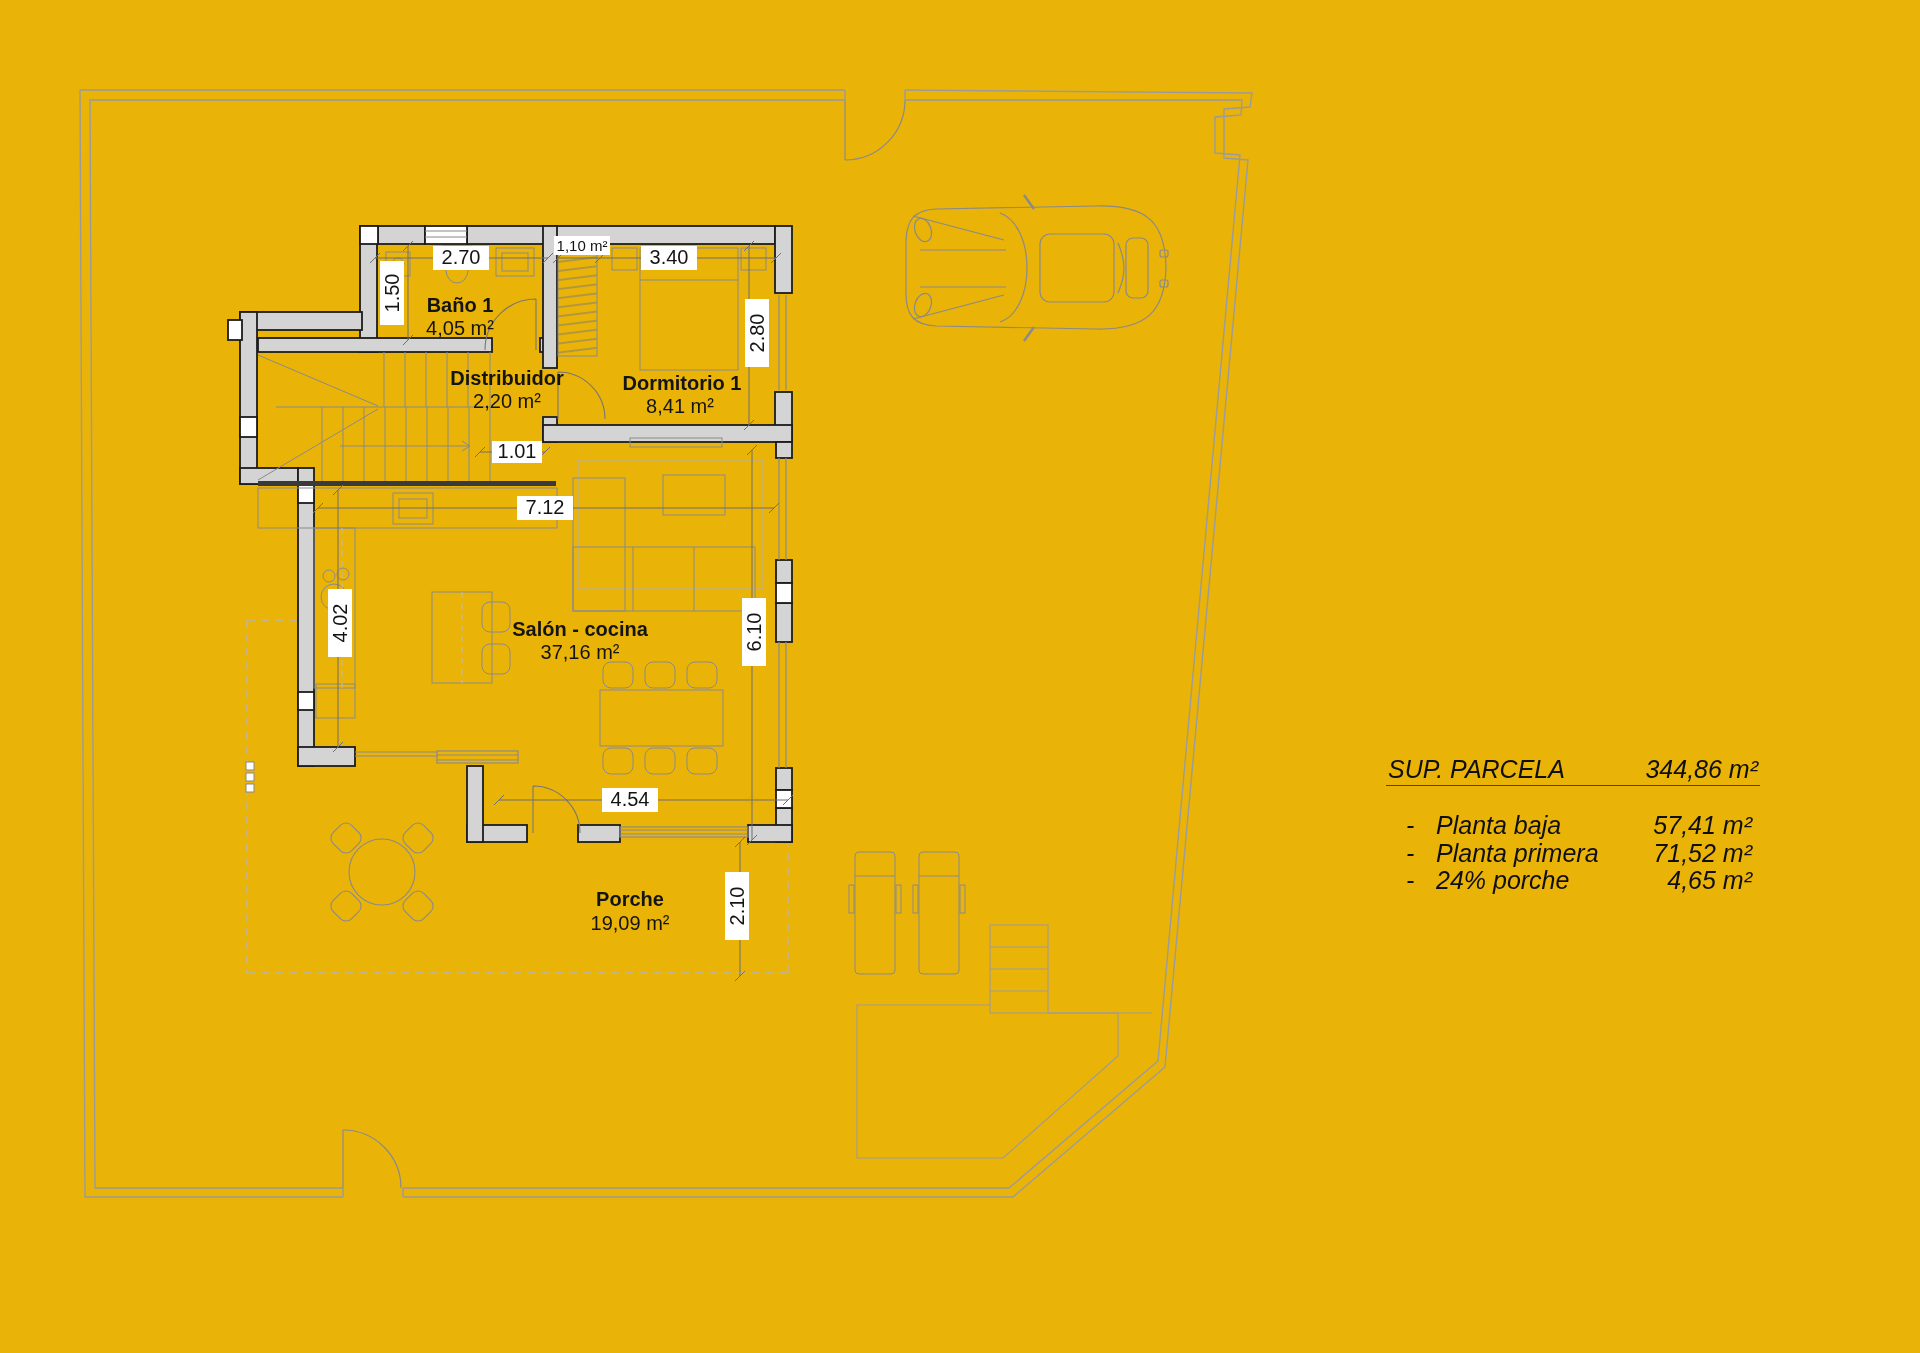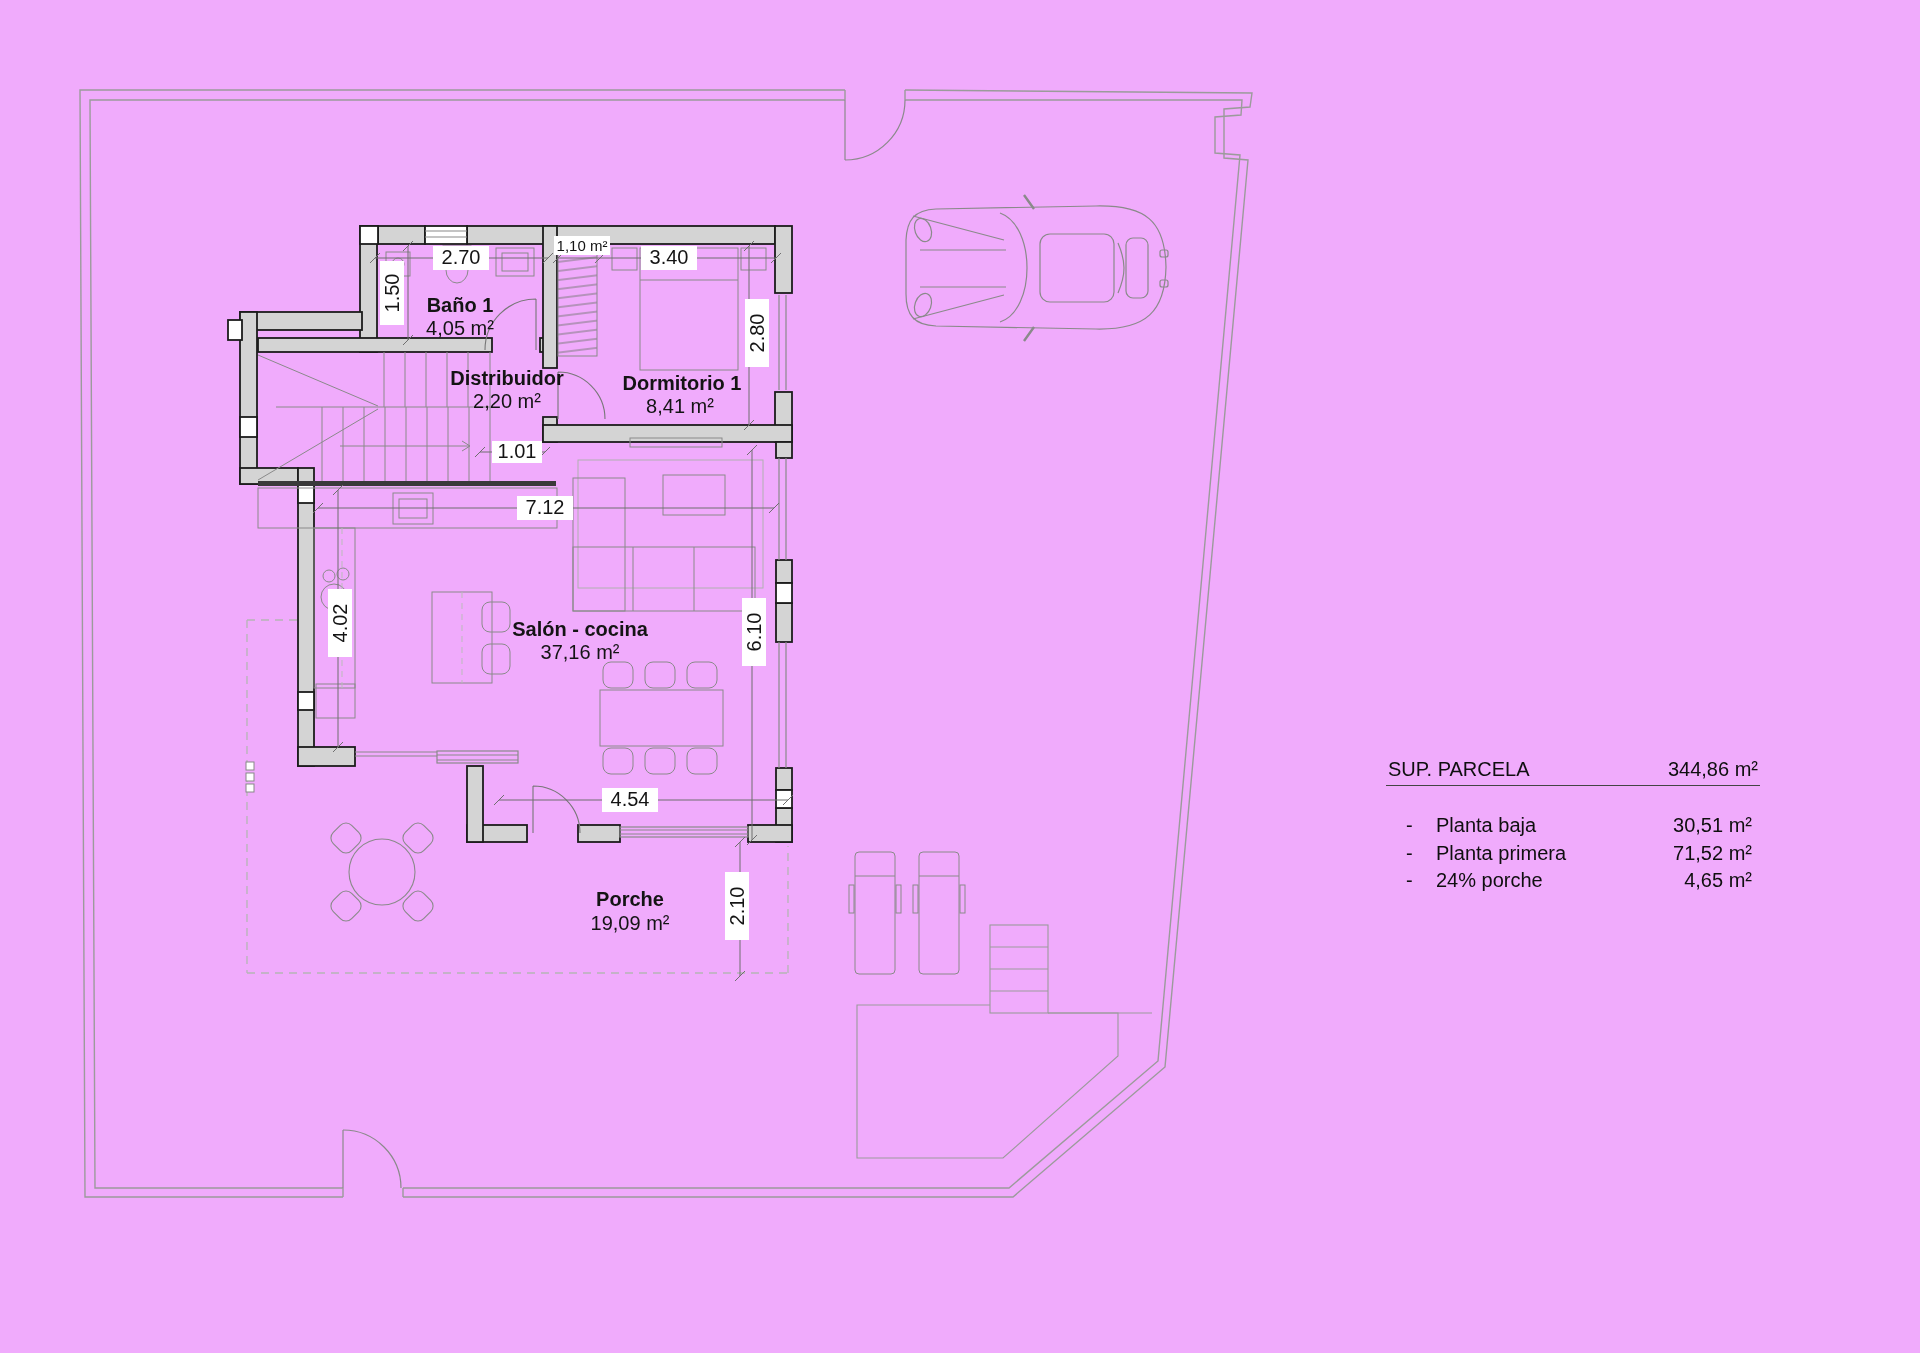--- a/index.html
+++ b/index.html
@@ -1,24 +1,24 @@
 <!DOCTYPE html>
 <html><head>
 <meta charset="utf-8">
 <style>
   html,body{margin:0;padding:0;background:#ffffff;}
-  .stage{position:relative;width:1920px;height:1353px;background:#f0abfc;overflow:hidden;
+  .stage{position:relative;width:1920px;height:1353px;background:#eab308;overflow:hidden;
          font-family:"Liberation Sans",sans-serif;}
   svg text{font-family:"Liberation Sans",sans-serif;fill:#141414;}
   .room-name{font-size:20px;font-weight:bold;}
   .room-area{font-size:20px;}
   .dim-text{font-size:20px;}
   .dim-small{font-size:15px;}
   .summary{position:absolute;left:1386px;top:756px;width:374px;color:#0f0f0f;
-           font-size:20px;line-height:26px;}
+           font-size:25px;line-height:26px;font-style:italic;}
   .mrow{display:flex;justify-content:space-between;border-bottom:1.6px solid #444;
         padding:0 2px 3px 2px;margin-bottom:2px;}
   .detail{margin-top:26px;}
   .drow{display:flex;align-items:baseline;line-height:27.5px;}
   .drow .dash{width:50px;padding-left:20px;box-sizing:border-box;}
   .drow .lab{flex:1;}
   .drow .val{text-align:right;padding-right:8px;}
 </style>
 </head>
 <body>
@@ -318,21 +318,21 @@
 
 <div class="summary">
   <div class="mrow">
     <span class="lab">SUP. PARCELA</span>
     <span class="val">344,86 m²</span>
   </div>
   <div class="detail">
     <div class="drow">
       <span class="dash">-</span>
       <span class="lab">Planta baja</span>
-      <span class="val">30,51 m²</span>
+      <span class="val">57,41 m²</span>
     </div>
     <div class="drow">
       <span class="dash">-</span>
       <span class="lab">Planta primera</span>
       <span class="val">71,52 m²</span>
     </div>
     <div class="drow">
       <span class="dash">-</span>
       <span class="lab">24% porche</span>
       <span class="val">4,65 m²</span>

